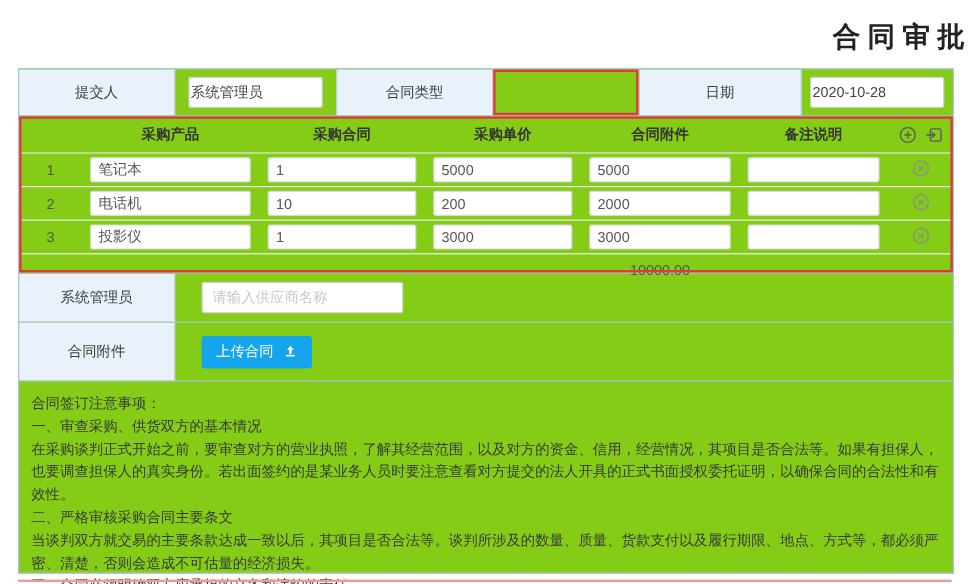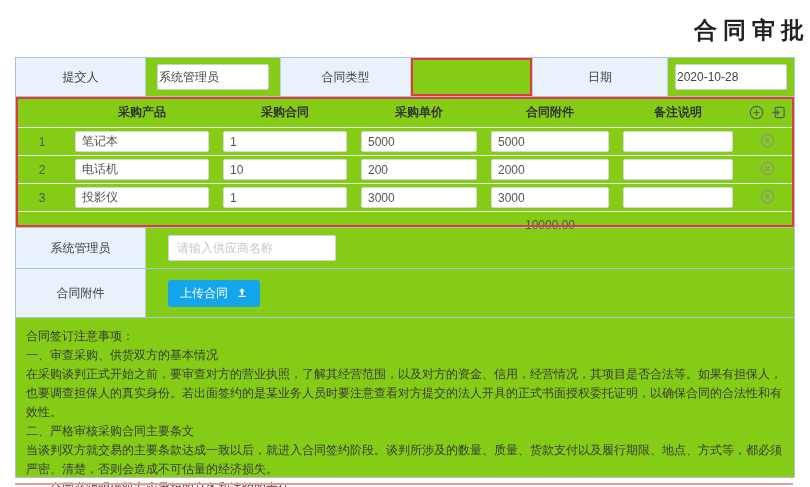--- a/index.html
+++ b/index.html
@@ -185,19 +185,19 @@
         </span>
       </button>
     </div>
   </div>
 
   <div class="notes">
     <div>合同签订注意事项：</div>
     <div>一、审查采购、供货双方的基本情况</div>
     <div>在采购谈判正式开始之前，要审查对方的营业执照，了解其经营范围，以及对方的资金、信用，经营情况，其项目是否合法等。如果有担保人，也要调查担保人的真实身份。若出面签约的是某业务人员时要注意查看对方提交的法人开具的正式书面授权委托证明，以确保合同的合法性和有效性。</div>
     <div>二、严格审核采购合同主要条文</div>
-    <div>当谈判双方就交易的主要条款达成一致以后，就进入合同签约阶段。谈判所涉及的数量、质量、货款支付以及履行期限、地点、方式等，都必须严密、清楚，否则会造成不可估量的经济损失。</div>
+    <div>当谈判双方就交易的主要条款达成一致以后，其项目是否合法等。谈判所涉及的数量、质量、货款支付以及履行期限、地点、方式等，都必须严密、清楚，否则会造成不可估量的经济损失。</div>
     <div>三、合同必须明确双方应承担的义务和违约的责任</div>
 
   </div>
 </div>
 
 <div class="bottom-red-line"></div>
 
 </body></html>

